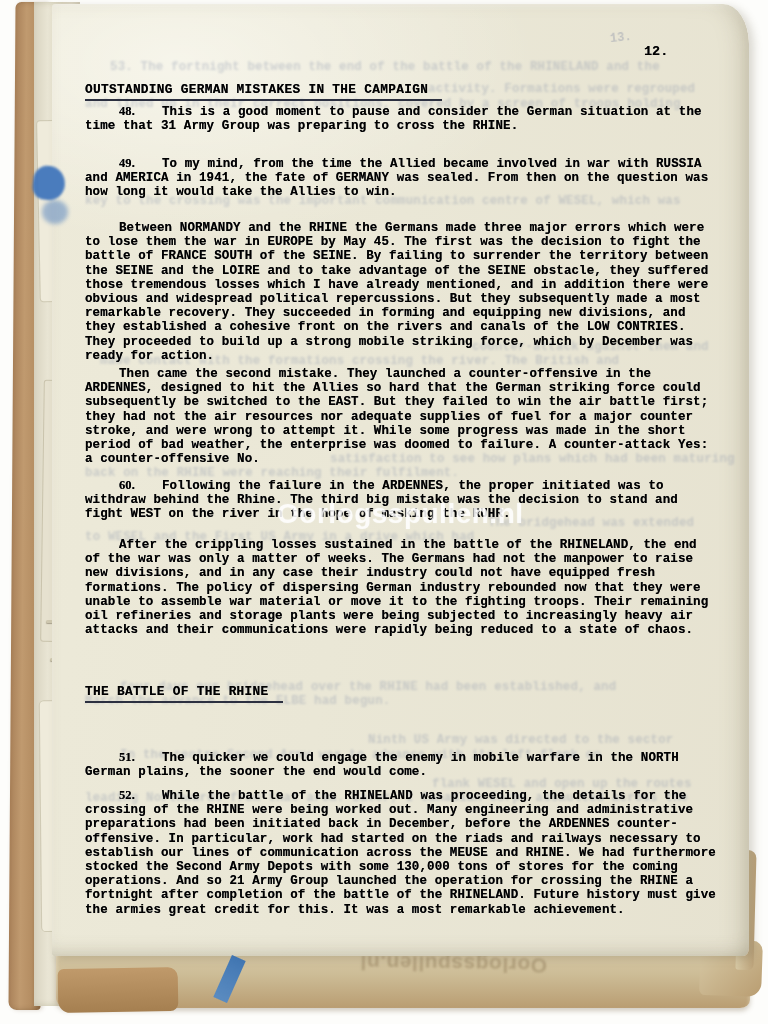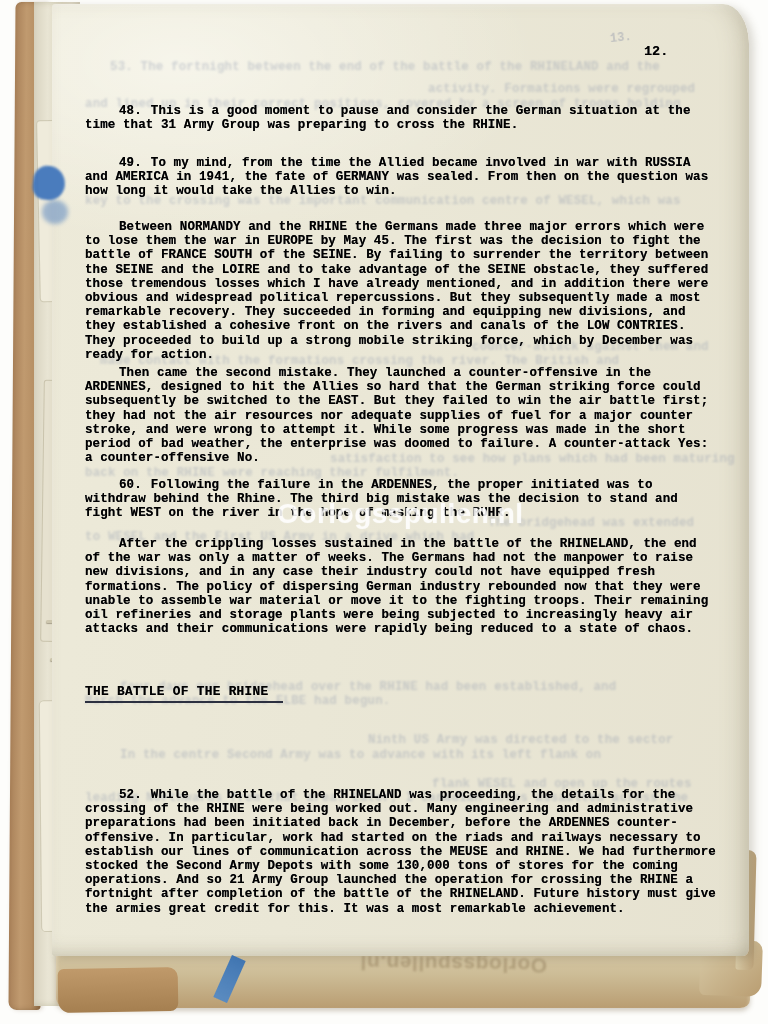--- a/index.html
+++ b/index.html
@@ -63,21 +63,21 @@
          opacity:.34;filter:blur(1.05px);white-space:nowrap;letter-spacing:.2px;}
 
   .ink{color:#000000;text-shadow:0 0 .5px rgba(44,48,64,.85);}
   .pagenum{position:absolute;left:644px;top:44px;font-size:13.5px;font-weight:bold;}
   .ghostnum{position:absolute;left:610px;top:31px;font-size:12px;font-weight:bold;color:#8a90a6;
             opacity:.42;filter:blur(.7px);transform:rotate(-6deg);}
   .heading{position:absolute;left:85px;font-size:12.8px;font-weight:bold;letter-spacing:.3px;}
   .heading .hline{border-bottom:2px solid #2c3040;padding:0 14px 2px 0;}
   .para{position:absolute;left:85px;width:632px;font-size:12.5px;font-weight:bold;
         line-height:14.2px;text-indent:34px;letter-spacing:.1px;}
-  .pnum{margin-right:9px;}
+  .pnum{margin-right:27px;font-family:Liberation Serif, serif;}
   .pnum:empty{margin-right:0;}
 
   .watermark{position:absolute;left:277px;top:498px;font-family:Liberation Sans, sans-serif;
         font-size:28px;font-weight:bold;color:rgba(255,255,255,.82);letter-spacing:.5px;
         text-shadow:0 0 2px rgba(255,255,255,.35);}
   .watermark.flipped{left:360px;top:952px;font-size:21px;color:rgba(125,104,72,.38);
         transform:rotate(181deg);filter:blur(1px);text-shadow:none;}
 </style>
 </head>
 <body>
@@ -121,20 +121,23 @@
       <span class="bleed" style="left: 120px; top: 748px;">In the centre Second Army was to advance with its left flank on</span>
       <span class="bleed" style="left: 432px; top: 777px;">flank WESEL and open up the routes</span>
       <span class="bleed" style="left: 85px; top: 791px;">leading Northwards from that area.  Later, I Canadian Corps assaulted across the</span>
     </div>
 
   <div class="layer">
 
     <div class="ghostnum">13.</div>
     <div class="pagenum ink">12.</div>
 
+    <div class="heading ink" style="top:82px">
+      <span class="hline">OUTSTANDING GERMAN MISTAKES IN THE CAMPAIGN</span>
+    </div>
 
     <div class="para ink" style="top:104px">
       <span class="pnum">48.</span><span class="ptext">This is a good moment to pause and consider the German situation at the time that 31 Army Group was preparing to cross the RHINE.</span>
     </div>
 
     <div class="para ink" style="top:156px">
       <span class="pnum">49.</span><span class="ptext">To my mind, from the time the Allied became involved in war with RUSSIA and AMERICA in 1941, the fate of GERMANY was sealed.  From then on the question was how long it would take the Allies to win.</span>
     </div>
 
     <div class="para ink" style="top:220px">
@@ -151,20 +154,23 @@
 
     <div class="para ink" style="top:537px">
       <span class="pnum"></span><span class="ptext">After the crippling losses sustained in the battle of the RHINELAND, the end of the war was only a matter of weeks. The Germans had not the manpower to raise new divisions, and in any case their industry could not have equipped fresh formations. The policy of dispersing German industry rebounded now that they were unable to assemble war material or move it to the fighting troops.  Their remaining oil refineries and storage plants were being subjected to increasingly heavy air attacks and their communications were rapidly being reduced to a state of chaos.</span>
     </div>
 
 
     <div class="heading ink" style="top:684px">
       <span class="hline">THE BATTLE OF THE RHINE</span>
     </div>
 
+    <div class="para ink" style="top:750px">
+      <span class="pnum">51.</span><span class="ptext">The quicker we could engage the enemy in mobile warfare in the NORTH German plains, the sooner the end would come.</span>
+    </div>
 
     <div class="para ink" style="top:788px">
       <span class="pnum">52.</span><span class="ptext">While the battle of the RHINELAND was proceeding, the details for the crossing of the RHINE were being worked out.  Many engineering and administrative preparations had been initiated back in December, before the ARDENNES counter-offensive.  In particular, work had started on the riads and railways necessary to establish our lines of communication across the MEUSE and RHINE.  We had furthermore stocked the Second Army Depots with some 130,000 tons of stores for the coming operations.  And so 21 Army Group launched the operation for crossing the RHINE a fortnight after completion of the battle of the RHINELAND.  Future history must give the armies great credit for this.  It was a most remarkable achievement.</span>
     </div>
 
   </div>
 
   <div class="watermark">Oorlogsspullen.nl</div>
 
 </div>

